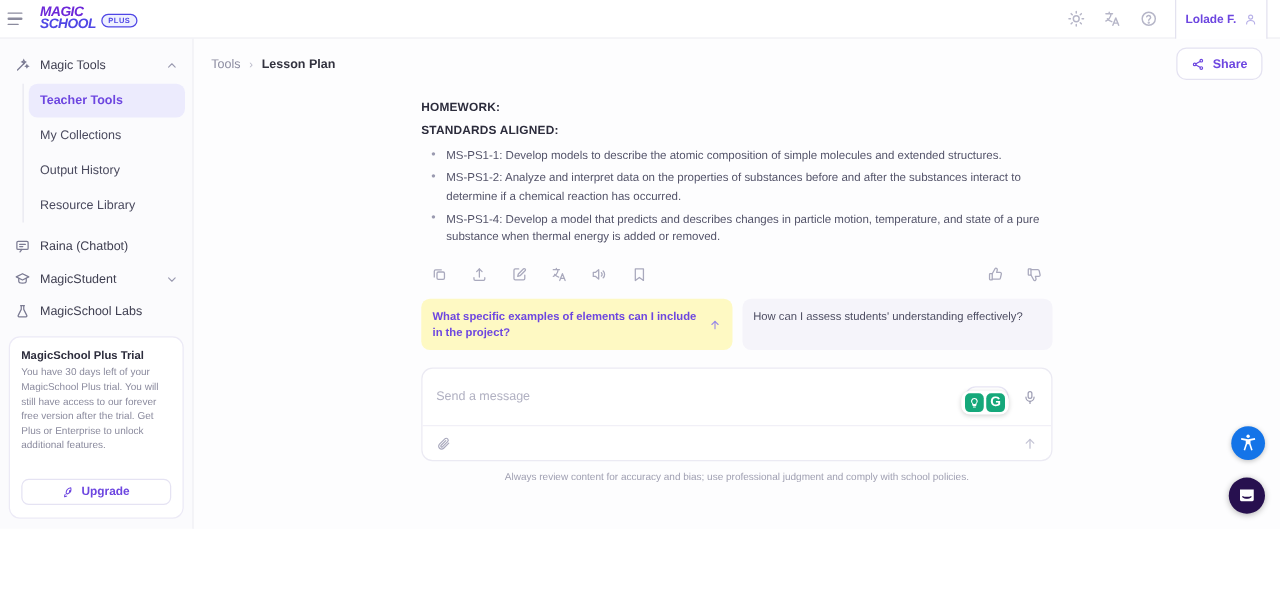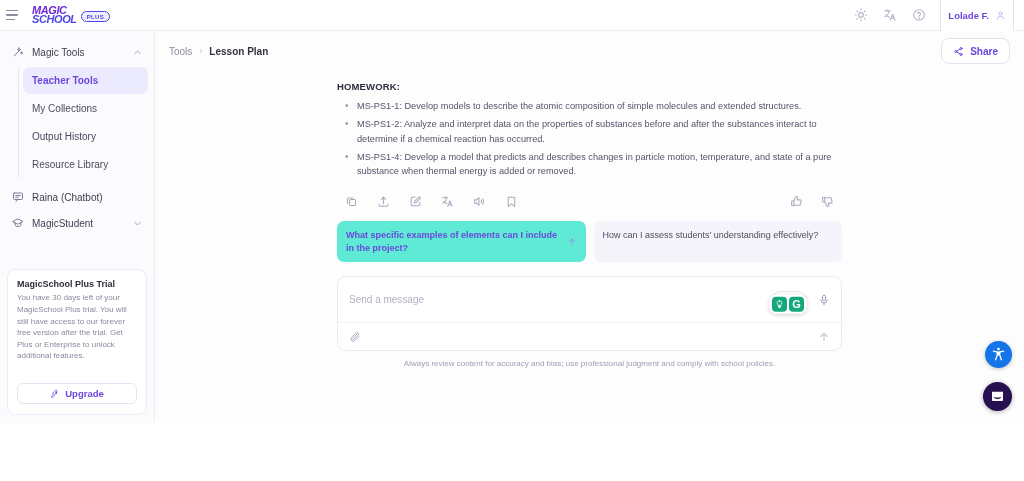--- a/index.html
+++ b/index.html
@@ -124,21 +124,21 @@
   .act-ico { width:13px; height:13px; color:#a9a9bd; margin-right:19px; cursor:pointer; }
   .act-ico svg { width:13px; height:13px; display:block; }
   .act-right { margin-left:auto; display:flex; align-items:center; }
   .act-right .act-ico { margin-right:0; margin-left:18px; }
 
   .chips { display:flex; gap:8px; margin-top:13px; }
   .chip {
     flex:1; border-radius:7px; padding:8px 9px; font-size:9px; line-height:1.4; cursor:pointer;
     display:flex; align-items:flex-start; gap:6px; min-height:36px;
   }
-  .chip.selected { background:#5eead4; color:#6d46e0; font-weight:600; }
+  .chip.selected { background:#fef9c3; color:#6d46e0; font-weight:600; }
   .chip.plain { background:#f5f4fa; color:#4d4d62; }
   .chip-text { flex:1; }
   .chip-arrow { width:10px; height:10px; color:#9b8ce6; flex:0 0 10px; align-self:center; }
   .chip-arrow svg { width:10px; height:10px; display:block; }
 
   .composer {
     margin-top:14px; border:1px solid #ebeaf3; border-radius:9px; background:#fff;
     display:flex; flex-direction:column; height:75px;
   }
   .comp-top { flex:1; display:flex; align-items:center; padding:0 11px; position:relative; }
@@ -286,20 +286,28 @@
             </svg>
           </span>
           <span class="nv-label">MagicStudent</span>
           <span class="chev">
             <svg viewBox="0 0 24 24" fill="none" stroke="currentColor" stroke-width="2.4" stroke-linecap="round" stroke-linejoin="round">
                 <path d="M5 9l7 7 7-7"></path>
               </svg>
           </span>
         </div>
 
+        <div class="nav-row">
+          <span class="nv-ico">
+            <svg viewBox="0 0 24 24" fill="none" stroke="currentColor" stroke-width="2" stroke-linecap="round" stroke-linejoin="round">
+              <path d="M9 3h6M10 3v6L5 19a1.6 1.6 0 001.4 2h11.2A1.6 1.6 0 0019 19l-5-10V3"></path>
+            </svg>
+          </span>
+          <span class="nv-label">MagicSchool Labs</span>
+        </div>
       </div>
 
       <div class="sb-spacer"></div>
 
       <div class="trial-card">
         <div class="trial-title">MagicSchool Plus Trial</div>
         <div class="trial-body">You have 30 days left of your MagicSchool Plus trial. You will still have access to our forever free version after the trial. Get Plus or Enterprise to unlock additional features.</div>
         <div class="upgrade-btn">
           <span class="rk">
             <svg viewBox="0 0 24 24" fill="none" stroke="#6d46e0" stroke-width="2" stroke-linecap="round" stroke-linejoin="round">
@@ -332,20 +340,21 @@
           </span>
           <span>Share</span>
         </div>
       </div>
 
       <div class="content-col">
 
         <div class="doc">
           <h4>HOMEWORK:</h4>
 
+          <h4>STANDARDS ALIGNED:</h4>
           <ul>
             <li>MS-PS1-1: Develop models to describe the atomic composition of simple molecules and extended structures.</li>
             <li>MS-PS1-2: Analyze and interpret data on the properties of substances before and after the substances interact to determine if a chemical reaction has occurred.</li>
             <li>MS-PS1-4: Develop a model that predicts and describes changes in particle motion, temperature, and state of a pure substance when thermal energy is added or removed.</li>
           </ul>
         </div>
 
         <div class="act-row">
           <span class="act-ico">
             <svg viewBox="0 0 24 24" fill="none" stroke="currentColor" stroke-width="1.9" stroke-linejoin="round">

